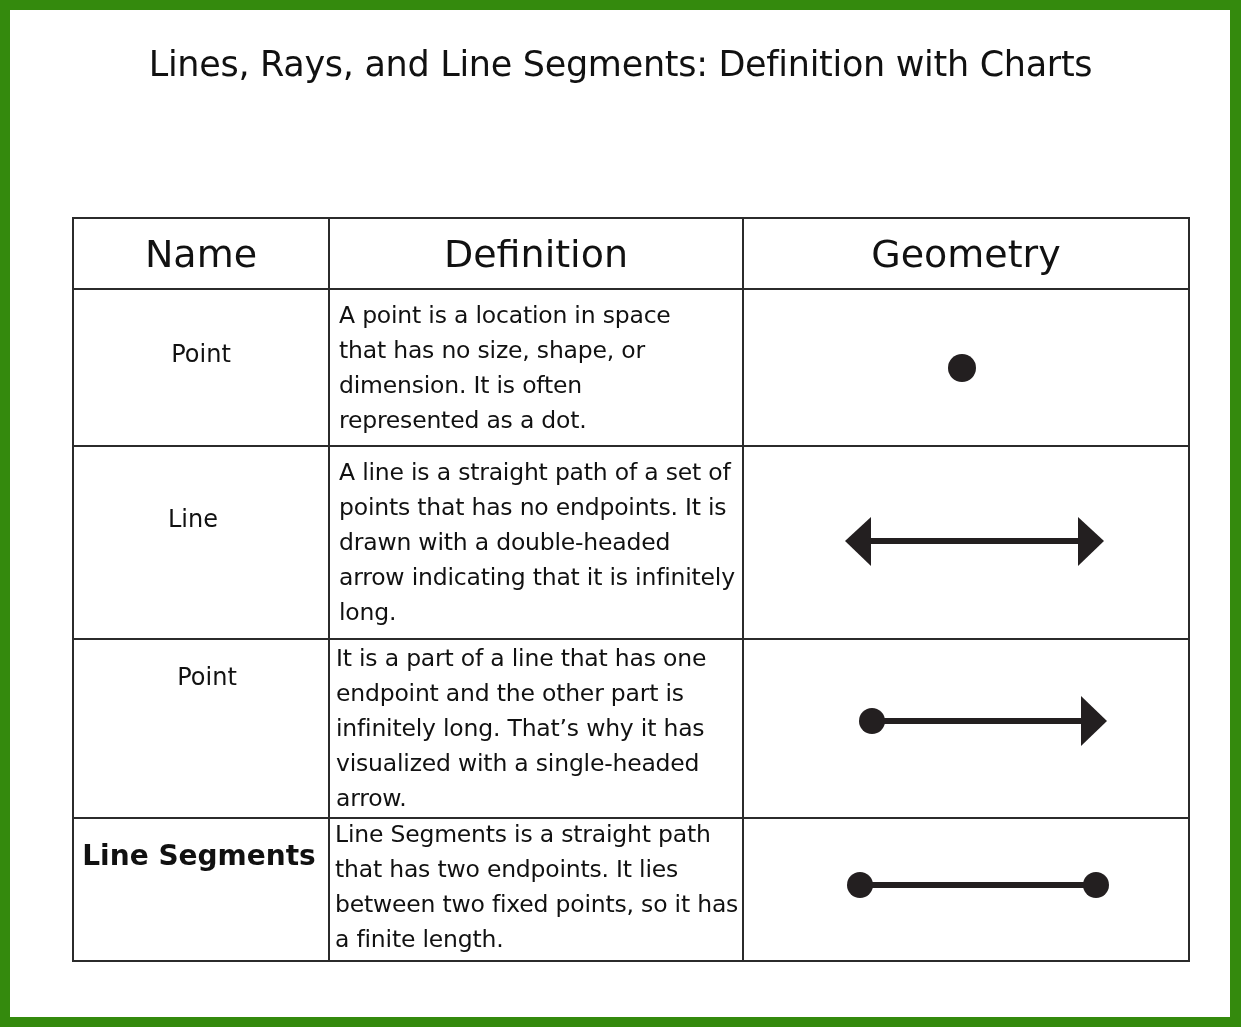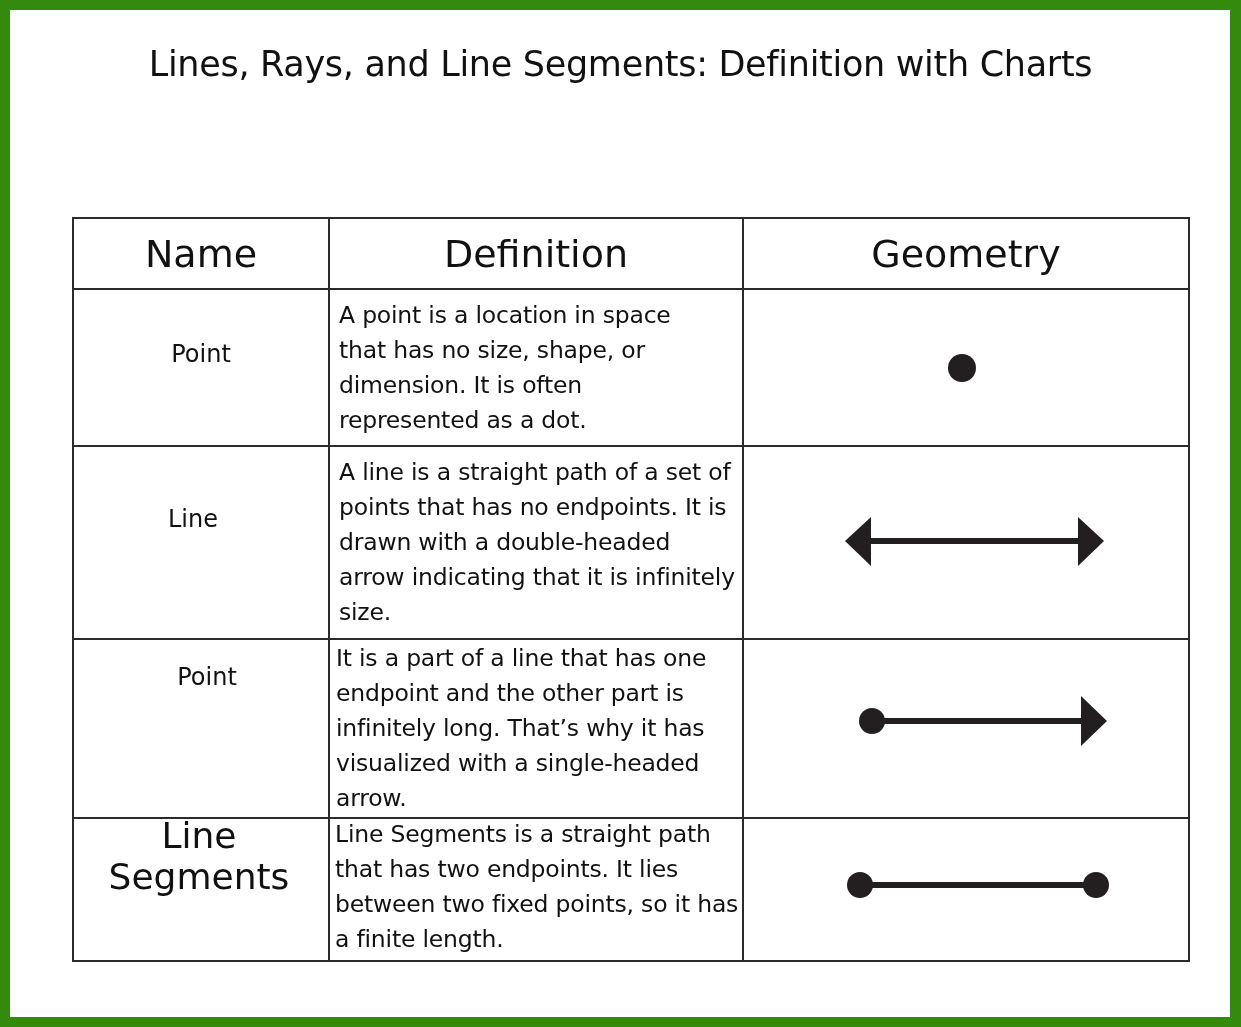--- a/index.html
+++ b/index.html
@@ -38,21 +38,21 @@
     }
     th {
       font-weight: normal;
       font-size: 38px;
       height: 69px;
     }
     col.c1 { width: 256px; }
     col.c2 { width: 414px; }
     col.c3 { width: 446px; }
     .name-cell { text-align: center; font-size: 24px; }
-    .name-cell.small { font-size: 36px; }
+    .name-cell.small { font-size: 28px; font-weight: bold; }
     .def-cell {
       font-size: 23.5px; line-height: 35px;
       padding-left: 9px !important;
       letter-spacing: -0.2px;
     }
     .geo-cell { text-align: center; position: relative; }
     .geo-cell svg { display: block; }
     tr.r1 { height: 155px; }
     tr.r2 { height: 191px; }
     tr.r3 { height: 177px; }
@@ -91,21 +91,21 @@
         <svg width="446" height="155" viewBox="0 0 446 155">
           <circle cx="218" cy="78" r="14" fill="#231f20"></circle>
         </svg>
       </td>
     </tr>
     <tr class="r2">
       <td class="name-cell">
         <div class="name-inner" style="top:-24px;left:-8px;">Line</div>
       </td>
       <td class="def-cell">
-        <div>A line is a straight path of a set of points that has no endpoints. It is drawn with a double-headed arrow indicating that it is infinitely size.</div>
+        <div>A line is a straight path of a set of points that has no endpoints. It is drawn with a double-headed arrow indicating that it is infinitely long.</div>
       </td>
       <td class="geo-cell">
         <svg width="446" height="191" viewBox="0 0 446 191">
           <line x1="120" y1="94" x2="340" y2="94" stroke="#231f20" stroke-width="6"></line>
           <polygon points="101,94 127,70 127,119" fill="#231f20"></polygon>
           <polygon points="360,94 334,70 334,119" fill="#231f20"></polygon>
         </svg>
       </td>
     </tr>
     <tr class="r3">

